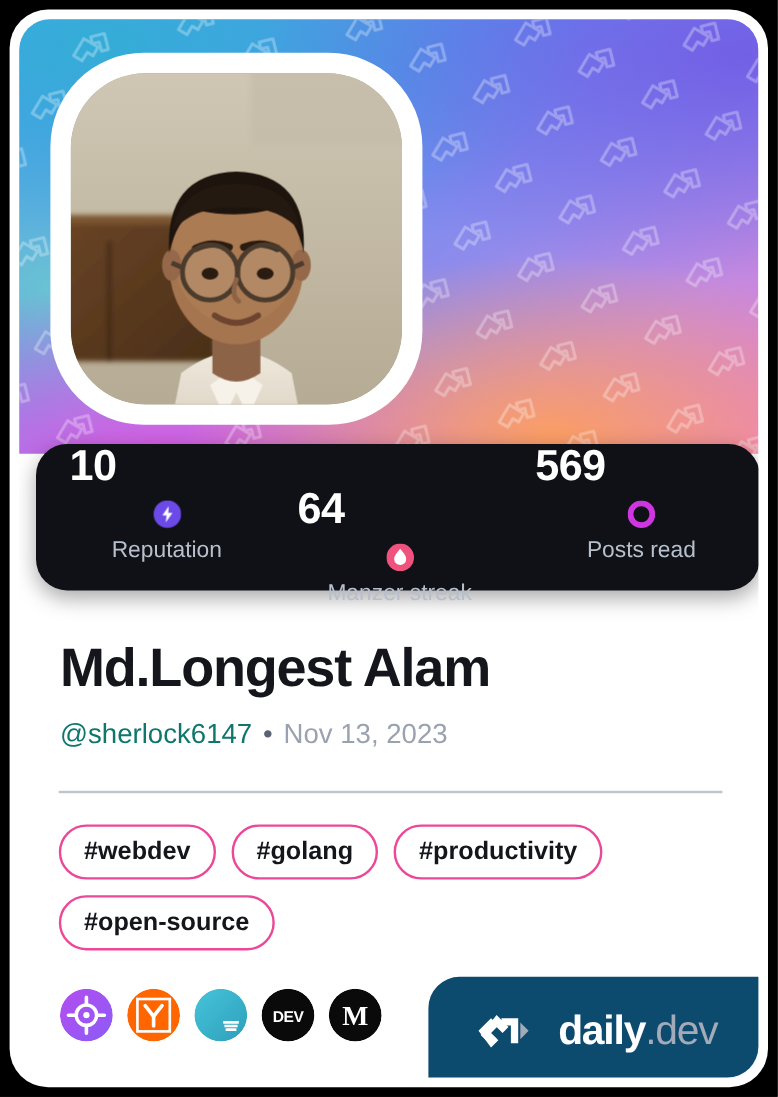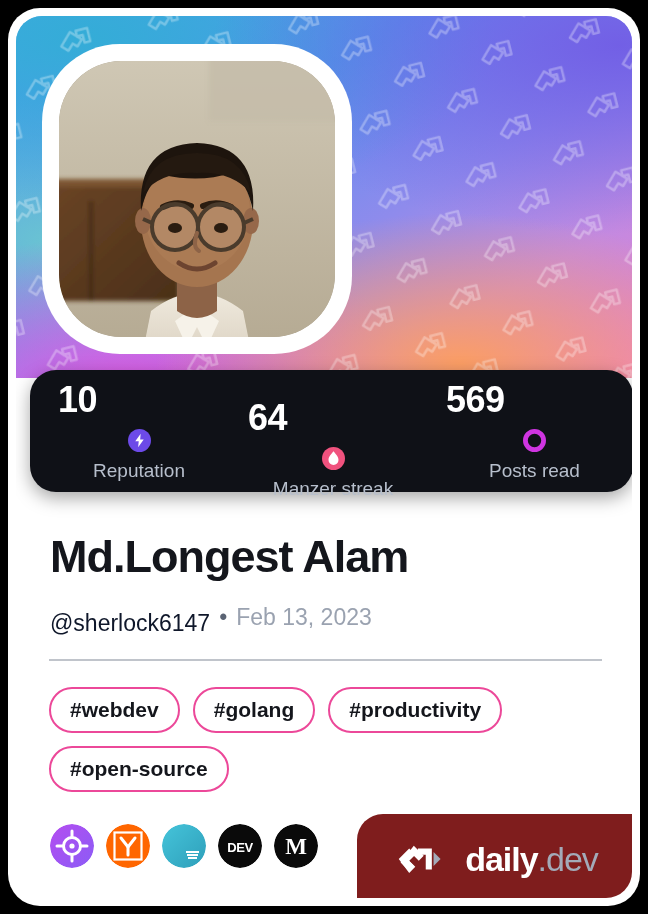--- a/index.html
+++ b/index.html
@@ -65,21 +65,21 @@
   }
   #avatar svg { display:block; width:100%; height:100%; }
 
   
   #stats {
     position:absolute; left:14px; top:354px;
     width:603px; height:122px;
     background:#0f1117;
     border-radius:26px;
     display:flex;
-    align-items:center;
+    align-items:flex-start;
     z-index:4;
     box-shadow:0 6px 18px rgba(0,0,0,.35);
   }
   .stat { padding-left:28px; }
   .stat:nth-child(1){ width:190px; }
   .stat:nth-child(2){ width:198px;margin-top:36px; }
   .stat:nth-child(3){ width:205px; }
   .stat-value {
     color:#fff;
     font-size:36px;
@@ -98,21 +98,21 @@
   #name {
     position:absolute; left:34px; top:42px;
     font-size:45px; font-weight:bold; color:#14161c;
     letter-spacing:-1px; line-height:1;
   }
   #meta {
     position:absolute; left:34px; top:108px;
     font-size:23px; line-height:1;
     display:flex; align-items:center; gap:9px;
   }
-  #handle { color:#0f172a;margin-top:12px; }
+  #handle { color:#0f766e; }
   #dot    { color:#5a6373; }
   #joined { color:#9aa2b0; }
 
   #divider {
     position:absolute; left:33px; top:167px;
     width:553px; height:2px; background:#c0c4cb;
   }
 
   #tags {
     position:absolute; left:33px; top:195px;
@@ -134,21 +134,21 @@
   #sources {
     position:absolute; left:34px; top:332px;
     display:flex; gap:12px; align-items:center;
   }
   .source { width:44px; height:44px; border-radius:50%; display:block; }
 
   
   #brand {
     position:absolute; right:-6px; bottom:-6px;
     width:281px; height:90px;
-    background:#7f1d1d;
+    background:#0c4a6e;
     border-radius:26px 0 26px 0;
     display:flex; align-items:center; justify-content:center; gap:14px;
   }
   #brand-logo { width:54px; height:34px; display:block; }
   #brand-text { font-size:34px; font-weight:bold; letter-spacing:-1px; line-height:1; }
   #brand-daily { color:#fff; }
   #brand-dev   { color:#a3aab8; font-weight:normal; }
 </style>
 </head>
 <body>
@@ -280,21 +280,21 @@
       </div>
     </div>
 
     <div id="body">
 
       <div id="name">Md.Longest Alam</div>
 
       <div id="meta">
         <span id="handle">@sherlock6147</span>
         <span id="dot">•</span>
-        <span id="joined">Feb 13, 2023</span>
+        <span id="joined">Nov 13, 2023</span>
       </div>
 
       <div id="divider"></div>
 
       <div id="tags">
         <span class="tag">#webdev</span>
         <span class="tag">#golang</span>
         <span class="tag">#productivity</span>
         <span class="tag">#open-source</span>
       </div>

